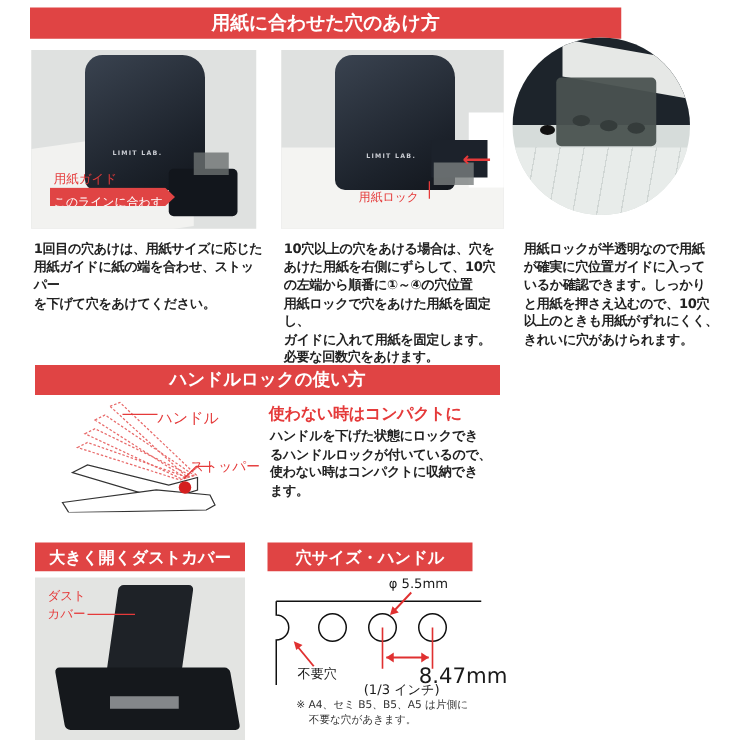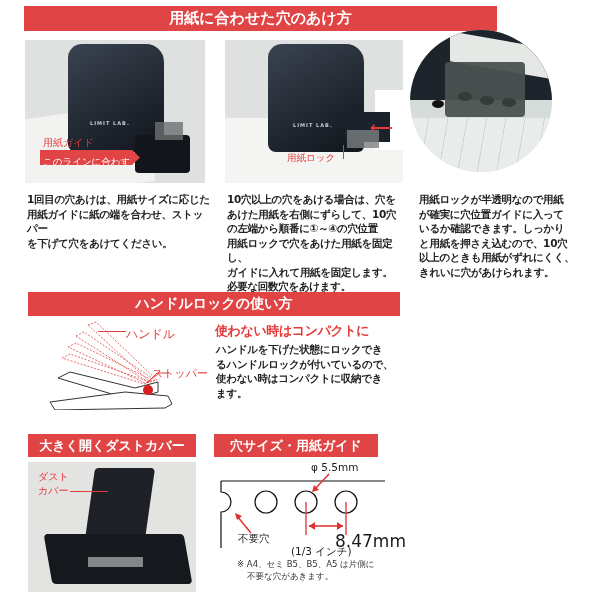--- a/index.html
+++ b/index.html
@@ -116,21 +116,21 @@
 <div class="abs photo" style="left:28px; top:462px; width:168px; height:130px; background:#e3e4e2;">
   <div class="abs" style="left:60px; top:6px; width:60px; height:100px; background:#1e2227; transform:skewX(-8deg); border-radius:4px;"></div>
   <div class="abs" style="left:20px; top:72px; width:140px; height:50px; background:#15181c; border-radius:4px; transform:skewX(10deg);"></div>
   <div class="abs" style="left:60px; top:95px; width:55px; height:10px; background:#cfd2d4; opacity:.6;"></div>
   <span class="abs red-text" style="left:10px; top:8px; font-size:10px;">ダスト</span>
   <span class="abs red-text" style="left:10px; top:22px; font-size:10px;">カバー</span>
   <div class="abs" style="left:42px; top:29px; width:38px; height:1px; background:#e53a3a;"></div>
 </div>
 
 <div class="abs red-bar" style="left:214px; top:434px; width:164px; height:23px; font-size:13px;">
-  <span>穴サイズ・用紙ガイド</span>
+  <span>穴サイズ・ハンドル</span>
 </div>
 
 <svg class="abs" style="left:215px; top:460px;" width="190" height="90" viewBox="0 0 190 90">
 
   <path d="M6 21 L170 21" stroke="#111" stroke-width="1.2" fill="none"></path>
   <path d="M6 21 L6 32 A10 10 0 0 1 6 52 L6 88" stroke="#111" stroke-width="1.2" fill="none"></path>
 
   <circle cx="51" cy="42" r="11" fill="none" stroke="#111" stroke-width="1.2"></circle>
   <circle cx="91" cy="42" r="11" fill="none" stroke="#111" stroke-width="1.2"></circle>
   <circle cx="131" cy="42" r="11" fill="none" stroke="#111" stroke-width="1.2"></circle>

